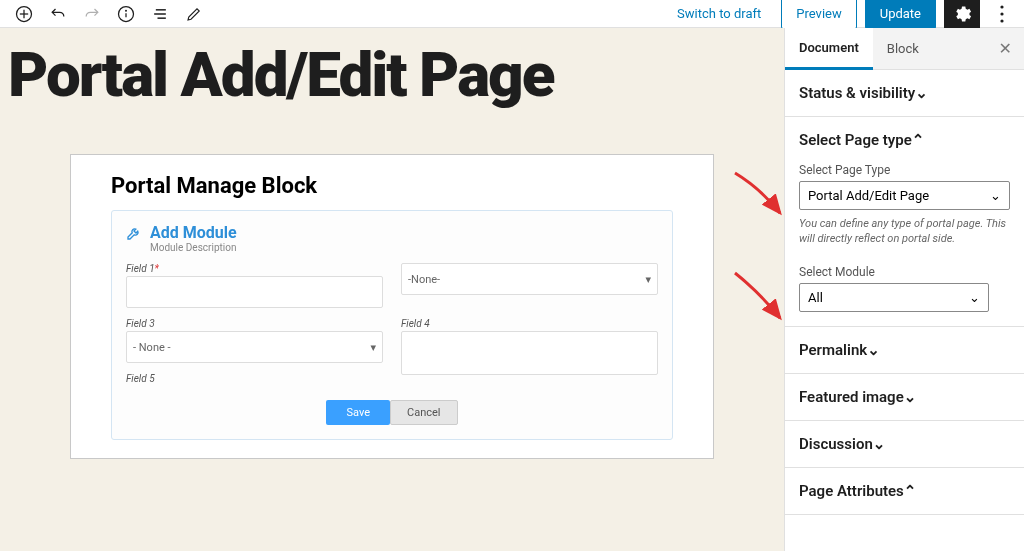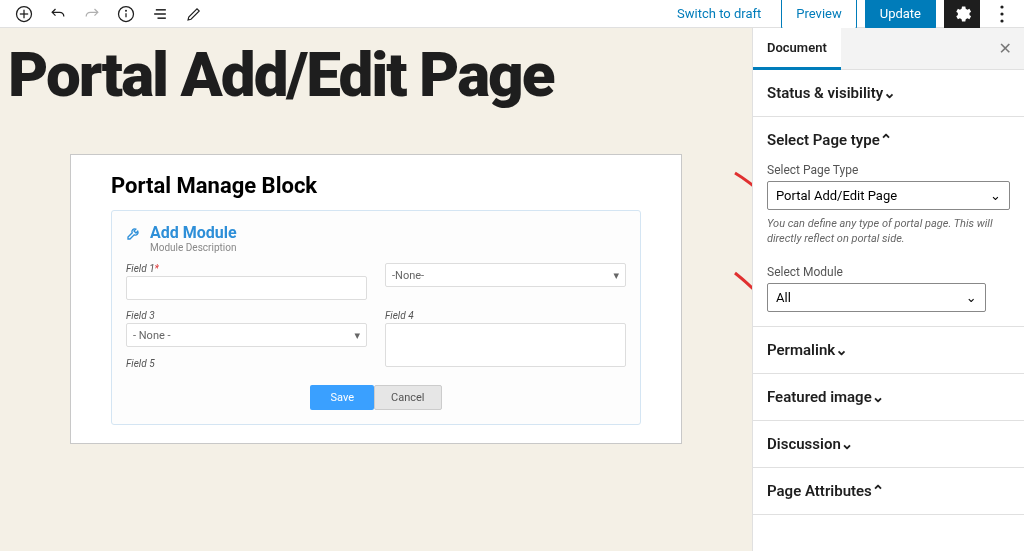--- a/index.html
+++ b/index.html
@@ -22,31 +22,31 @@
   .block-frame { margin: 40px 70px 0 70px; border: 1px solid #c8c8c8; background: #fff; padding: 18px 40px; }
   .block-title { font-size: 22px; font-weight: 700; margin-bottom: 12px; }
   .module-panel { border: 1px solid #d4e5f3; border-radius: 3px; padding: 12px 14px 14px 14px; background: #fdfdfd; }
   .module-head { display: flex; align-items: flex-start; gap: 8px; margin-bottom: 10px; }
   .module-head .mh-icon { color: #2e8fd8; font-size: 16px; margin-top: 2px; }
   .module-head .mh-title { color: #2e8fd8; font-weight: 700; font-size: 16px; }
   .module-head .mh-desc { color: #888; font-size: 10px; }
   .field-grid { display: grid; grid-template-columns: 1fr 1fr; gap: 10px 18px; }
   .fld label { font-size: 10px; color: #555; display: block; margin-bottom: 2px; font-style: italic; }
   .fld .req { color: #d33; }
-  .fld .inp { width: 100%; border: 1px solid #ddd; border-radius: 2px; padding: 5px 6px; font-size: 11px; color: #666; height: 24px; background:#fff; }
+  .fld .inp { width: 100%; border: 1px solid #ddd; border-radius: 2px; padding: 5px 6px; font-size: 11px; color: #666; height: 32px; background:#fff; }
   .fld .sel { display: flex; justify-content: space-between; align-items: center; }
   .fld textarea.inp { height: 44px; resize: none; }
   .file-row { display: flex; }
   .file-row .inp { border-radius: 2px 0 0 2px; }
   .file-row .upl { border: 1px solid #ccc; border-left: none; background: #e8e8e8; font-size: 10px; padding: 0 8px; border-radius: 0 2px 2px 0; color:#555; }
   .actions { display: flex; justify-content: center; margin-top: 14px; }
   .actions .save { background: #3aa0ff; color: #fff; border: none; padding: 5px 20px; font-size: 11px; border-radius: 2px; }
   .actions .cancel { background: #e6e6e6; color: #555; border: 1px solid #ccc; padding: 5px 16px; font-size: 11px; border-radius: 2px; }
 
-  .sidebar { width: 272px; border-left: 1px solid #e0e0e0; display: flex; flex-direction: column; overflow-y: auto; position: relative; }
+  .sidebar { width: 240px; border-left: 1px solid #e0e0e0; display: flex; flex-direction: column; overflow-y: auto; position: relative; }
   .tabs { display: flex; align-items: center; border-bottom: 1px solid #e0e0e0; background: #f3f3f3; }
   .tab { padding: 12px 14px; font-size: 13px; color: #555; cursor: pointer; }
   .tab.active { color: #1e1e1e; font-weight: 600; border-bottom: 3px solid #007cba; background: #fff; margin-bottom: -1px; }
   .tab-close { margin-left: auto; padding: 8px 12px; color: #777; cursor: pointer; font-size: 16px; }
   .panel { border-bottom: 1px solid #e0e0e0; }
   .panel-head { display: flex; justify-content: flex-start; align-items: center; padding: 14px 14px; font-size: 15px; font-weight: 600; color: #1e1e1e; cursor: pointer; }
   .panel-body { padding: 0 14px 14px 14px; }
   .lbl { font-size: 12px; color: #555; margin-bottom: 4px; display: block; }
   .sel-box { width: 100%; border: 1px solid #888; border-radius: 2px; padding: 6px 8px; font-size: 13px; background: #fff; display: flex; justify-content: space-between; align-items: center; cursor: pointer; }
   .hint { font-size: 11px; font-style: italic; color: #666; margin-top: 6px; line-height: 1.4; }
@@ -184,20 +184,21 @@
             </marker>
           </defs>
           <path d="M5 5 Q30 25 50 50" stroke="#e03030" stroke-width="3" fill="none" marker-end="url(#ah2)"></path>
         </svg>
     </div>
   </div>
 
   <div class="sidebar">
     <div class="tabs">
       <div class="tab active">Document</div>
+      <div class="tab">Block</div>
       <div class="tab-close">✕</div>
     </div>
 
     <div class="panel">
       <div class="panel-head">
           <span>Status &amp; visibility</span>
           <span>⌄</span>
         </div>
     </div>
 

